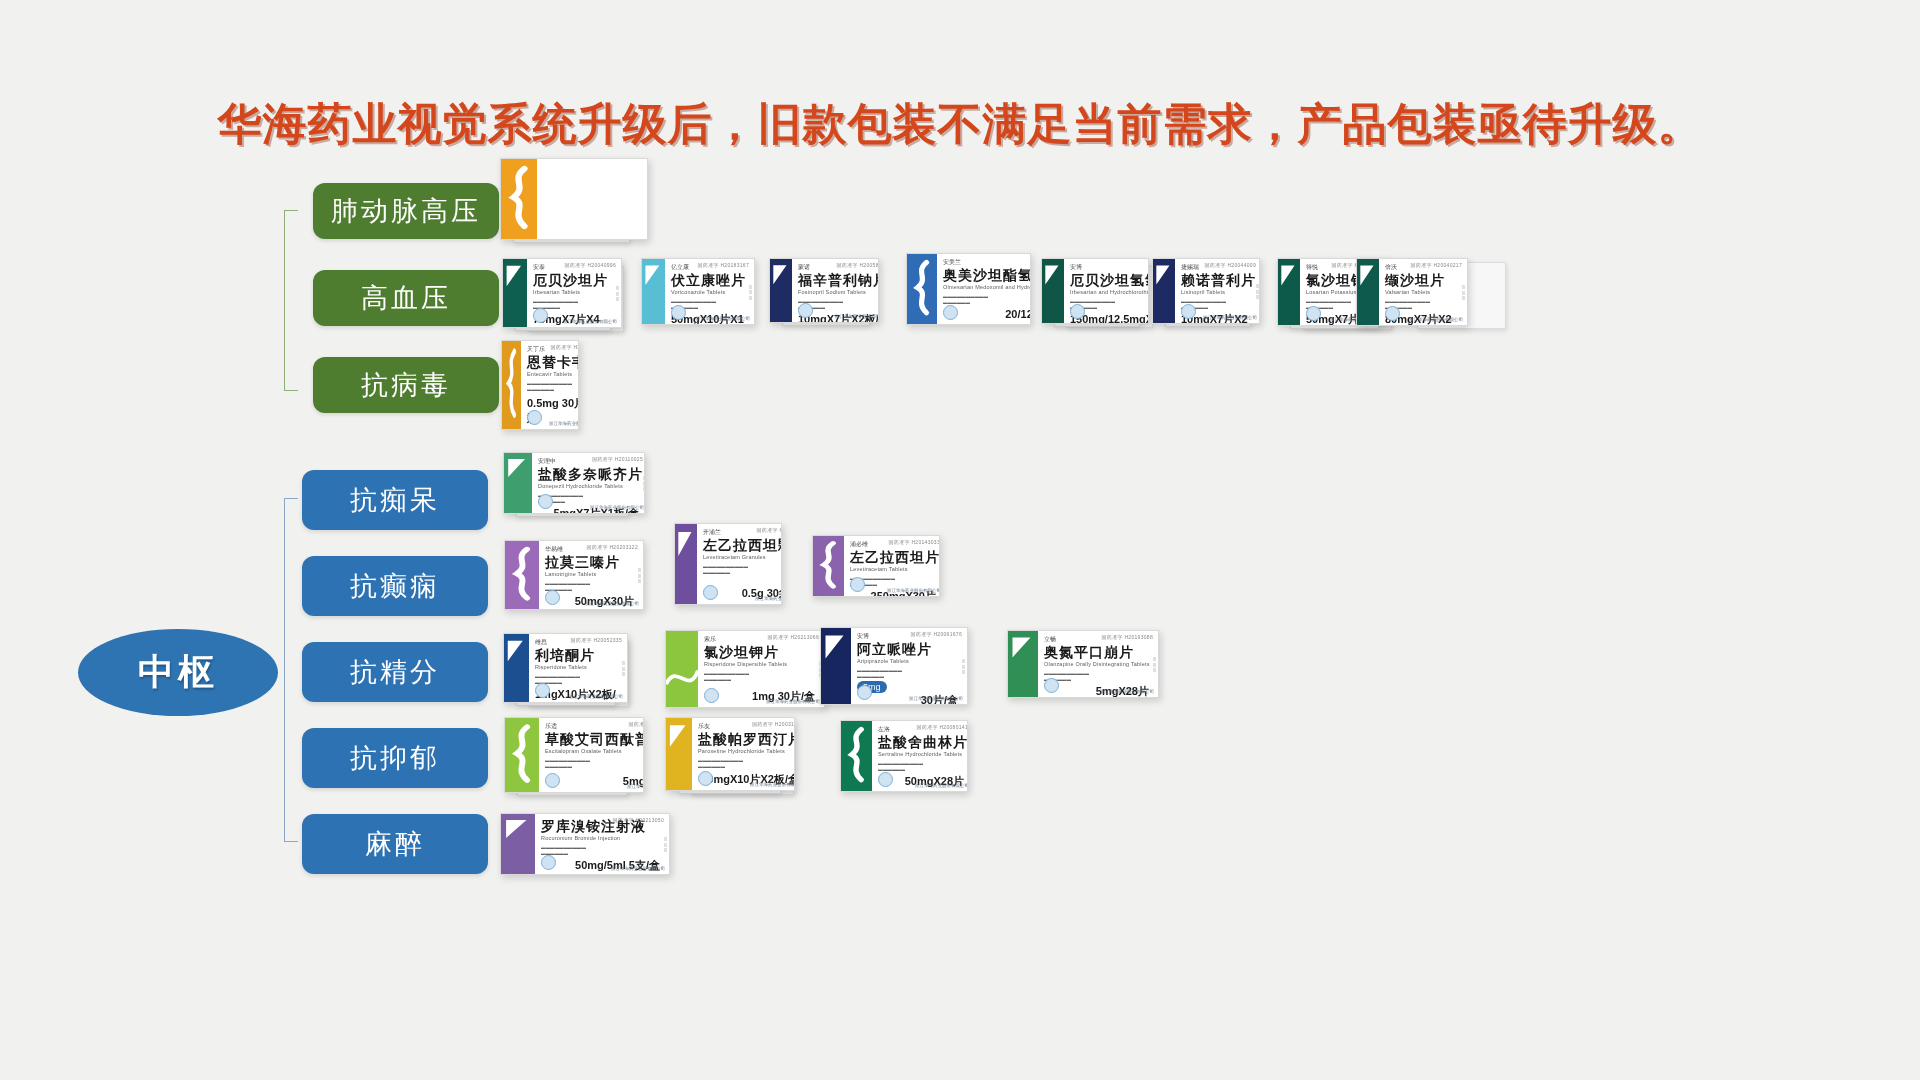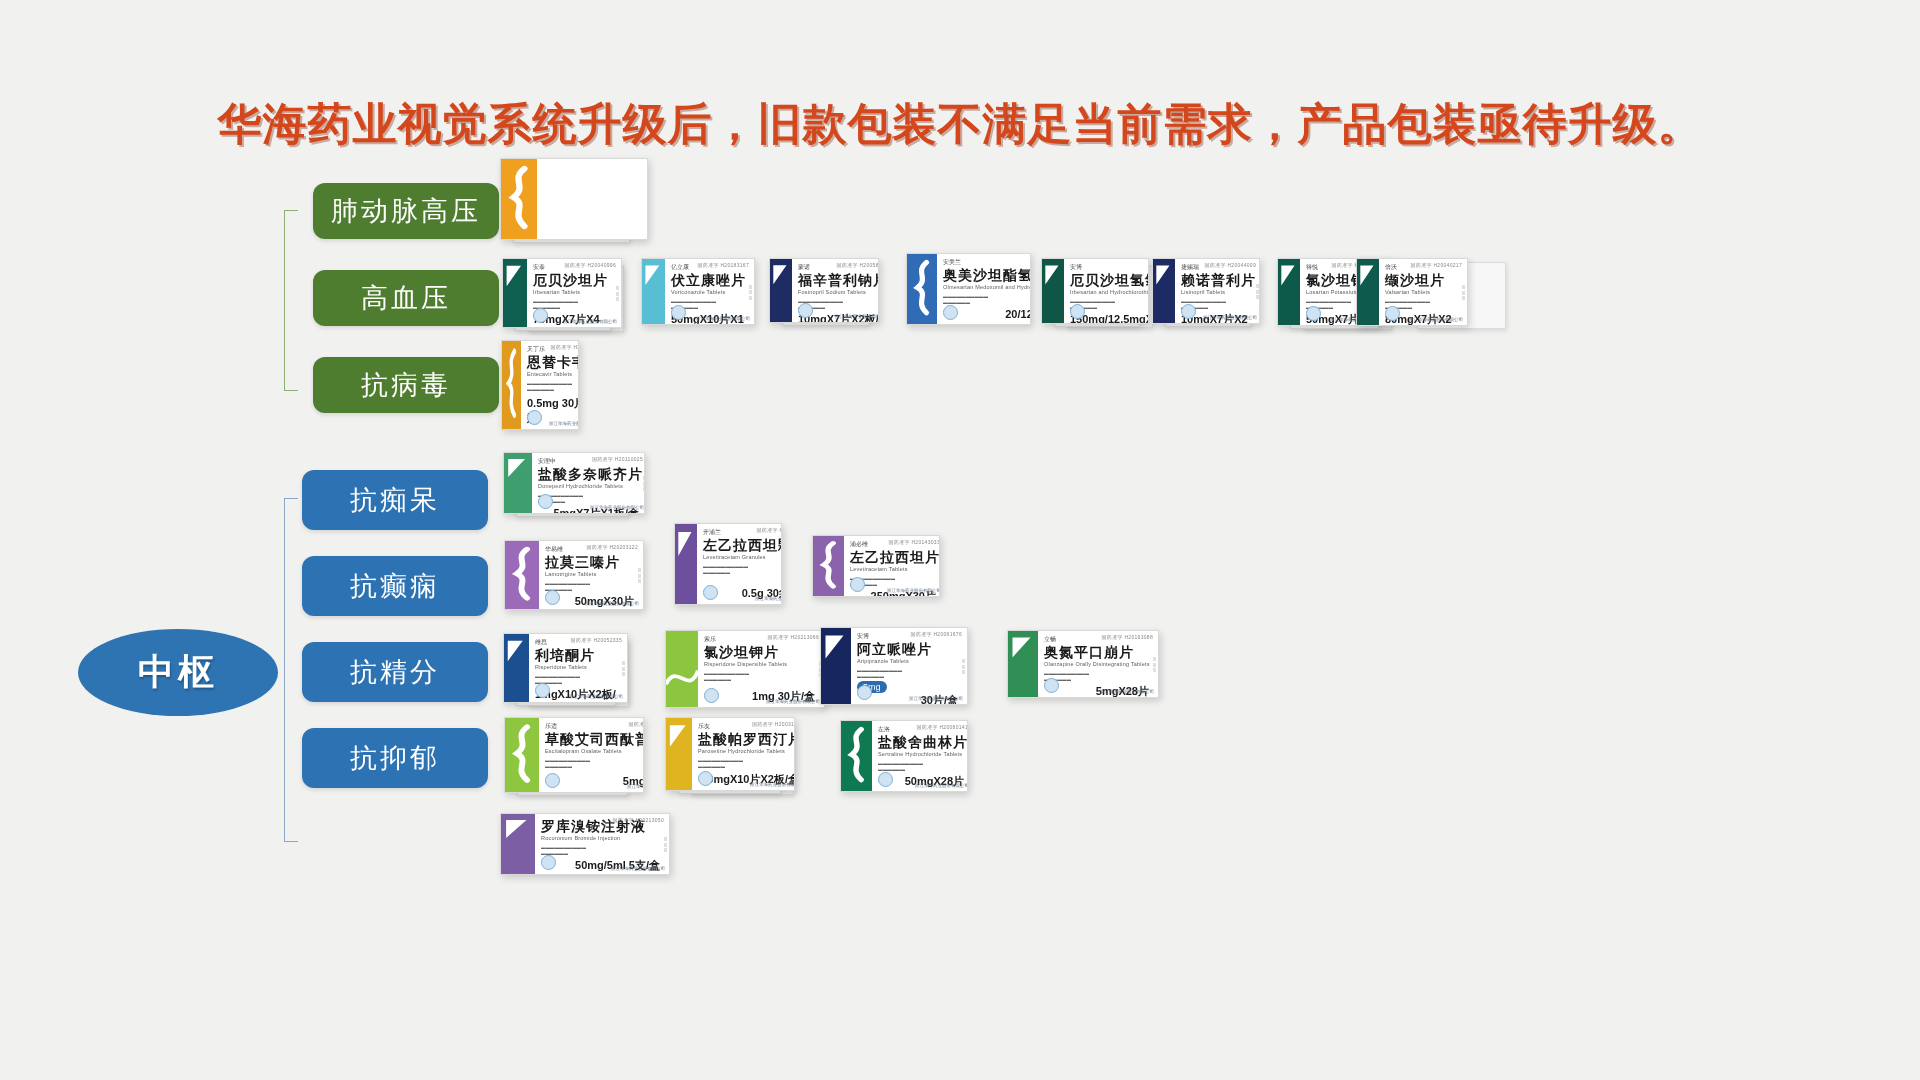--- a/index.html
+++ b/index.html
@@ -143,20 +143,23 @@
   </div>
   <div class="chip blue" style="left:302px;top:470px;width:186px;height:60px;">
     <span>抗痴呆</span>
   </div>
   <div class="chip blue" style="left:302px;top:642px;width:186px;height:60px;">
     <span>抗精分</span>
   </div>
   <div class="chip blue" style="left:302px;top:728px;width:186px;height:60px;">
     <span>抗抑郁</span>
   </div>
+  <div class="chip blue" style="left:302px;top:814px;width:186px;height:60px;">
+    <span>麻醉</span>
+  </div>
 
   <div id="pkg-layer">
       <div class="ghost" style="left: 513px; top: 162px; width: 115.44px; height: 79px;"></div>
       <div class="pkg" style="left: 500px; top: 158px; width: 148px; height: 82px;">
         <div class="spine" style="width:36px;">
           <svg width="100%" height="100%" viewBox="0 0 40 100" preserveAspectRatio="none">
             <rect x="0" y="0" width="40" height="100" fill="#efa01f"></rect>
             <path d="M26 12 C10 26 30 34 14 48 C30 58 10 68 26 84" stroke="#ffffff" stroke-width="7" fill="none" stroke-linecap="round"></path>
           </svg>
         </div>

